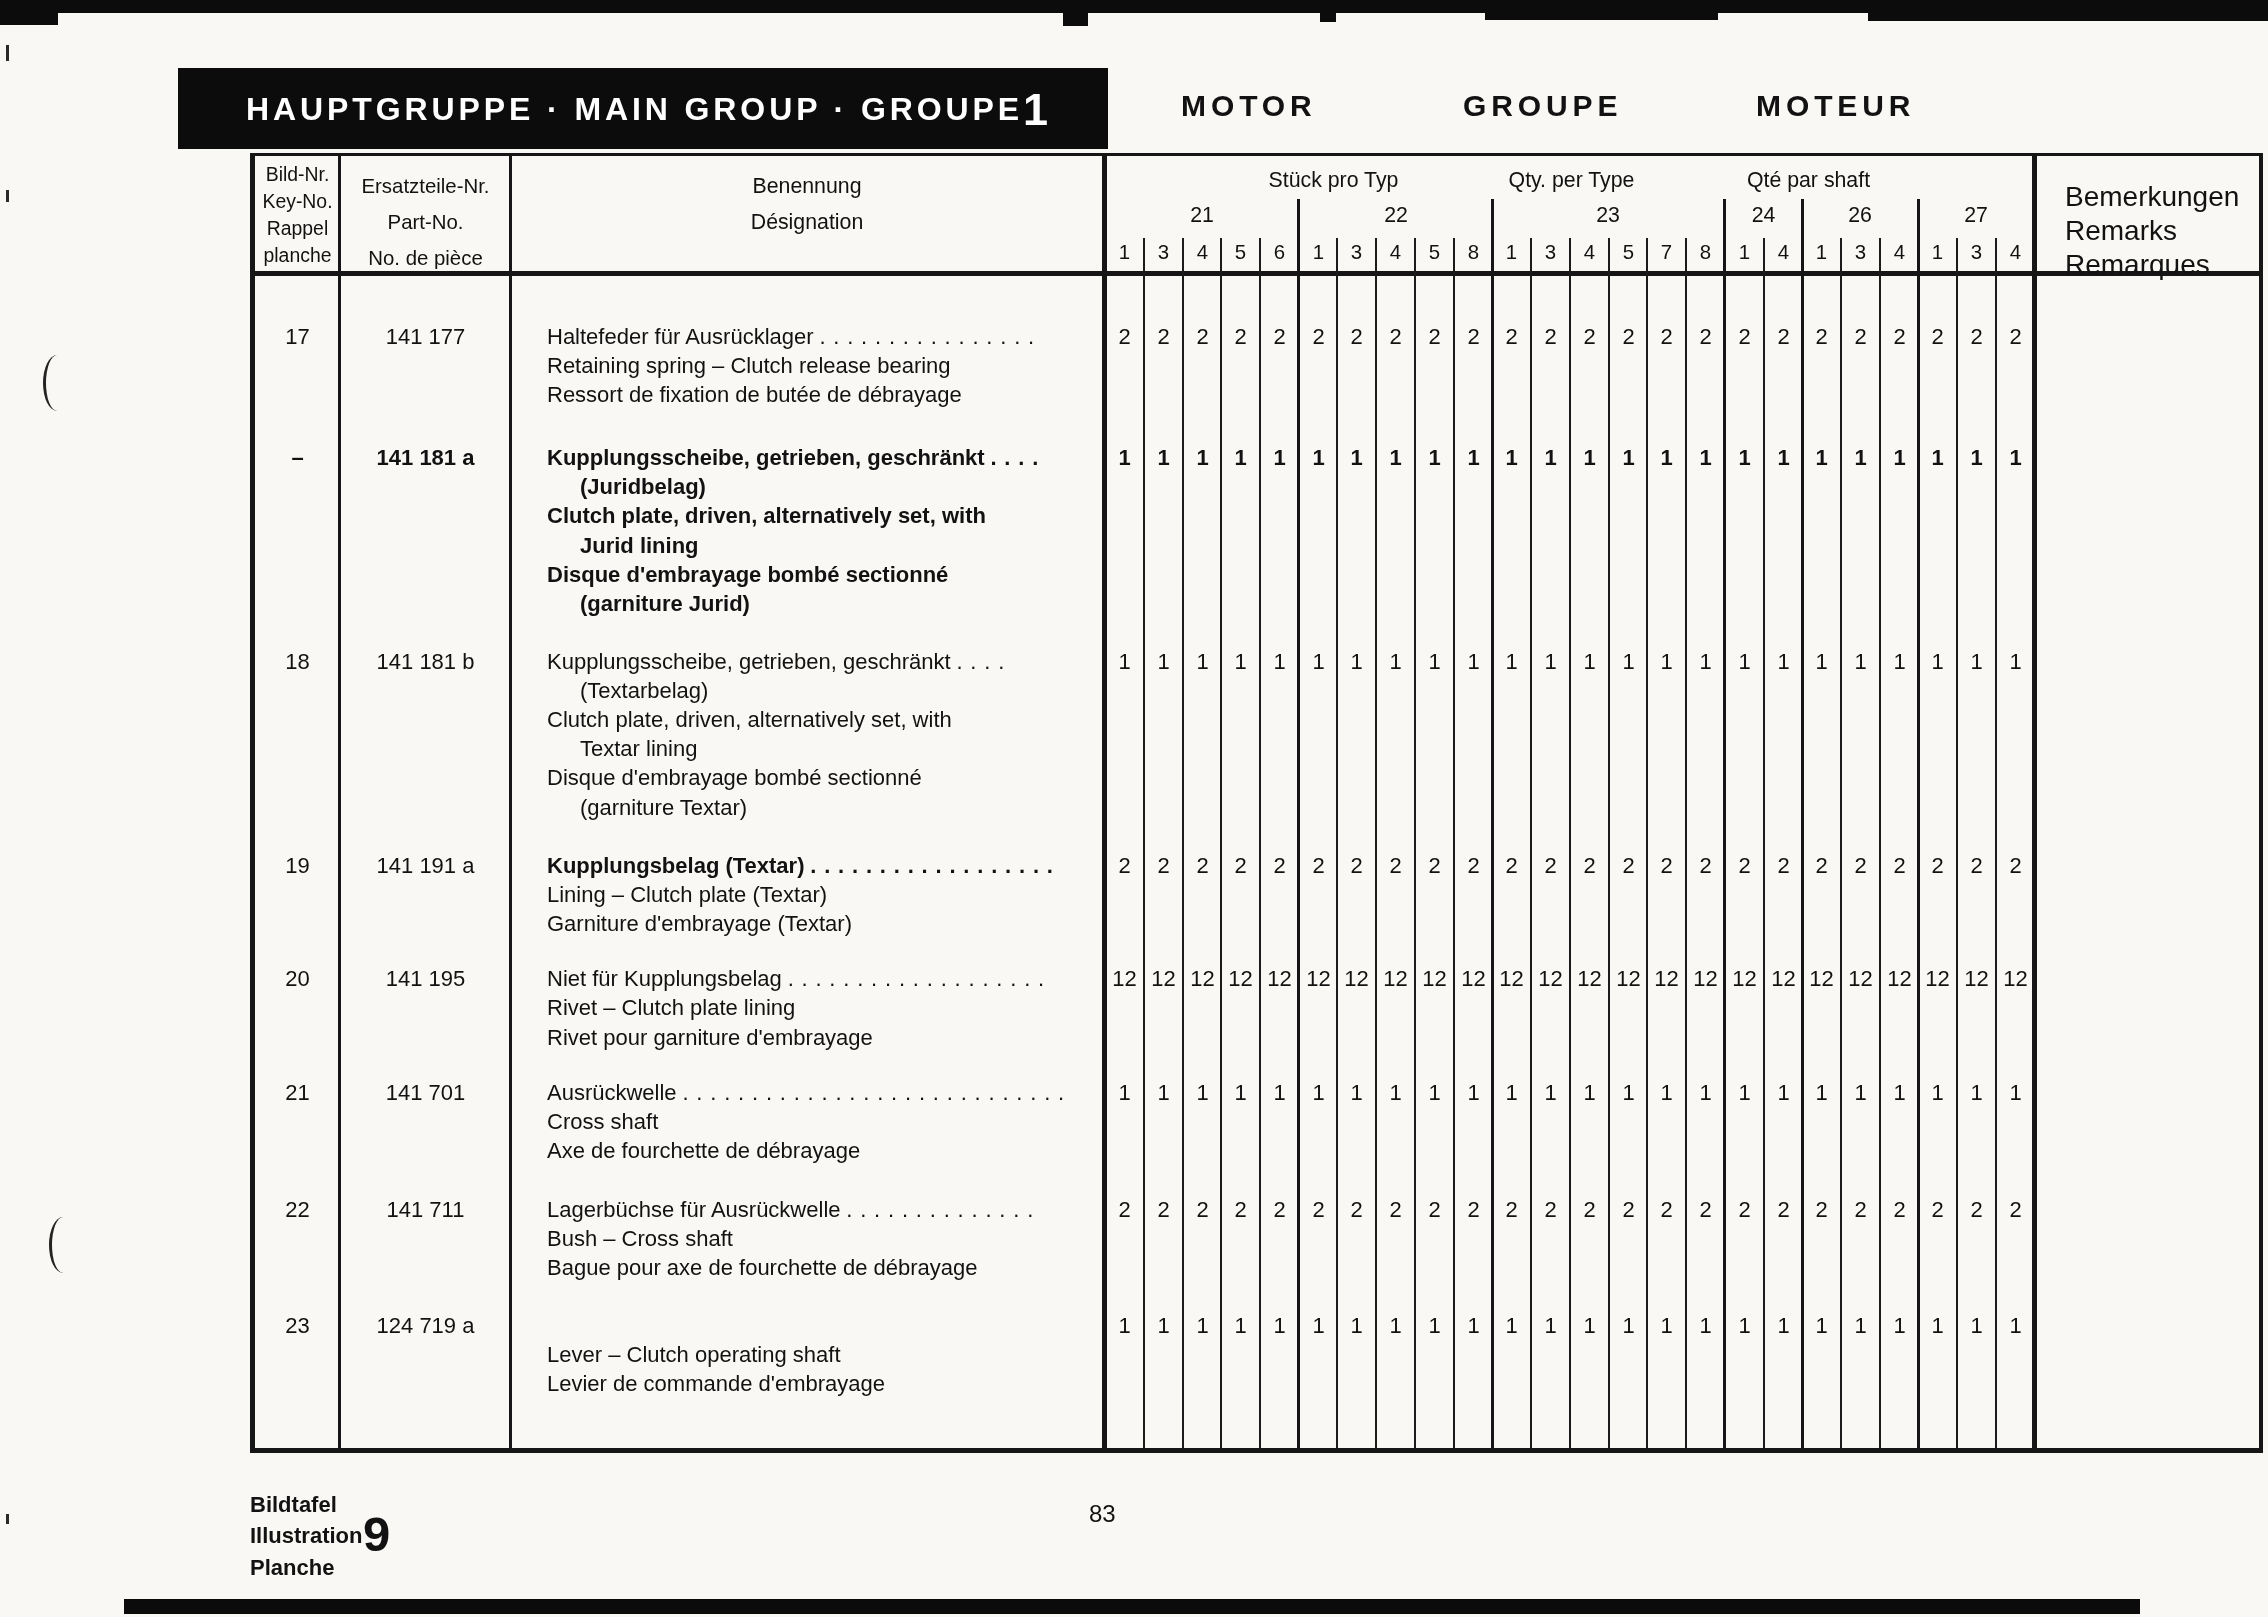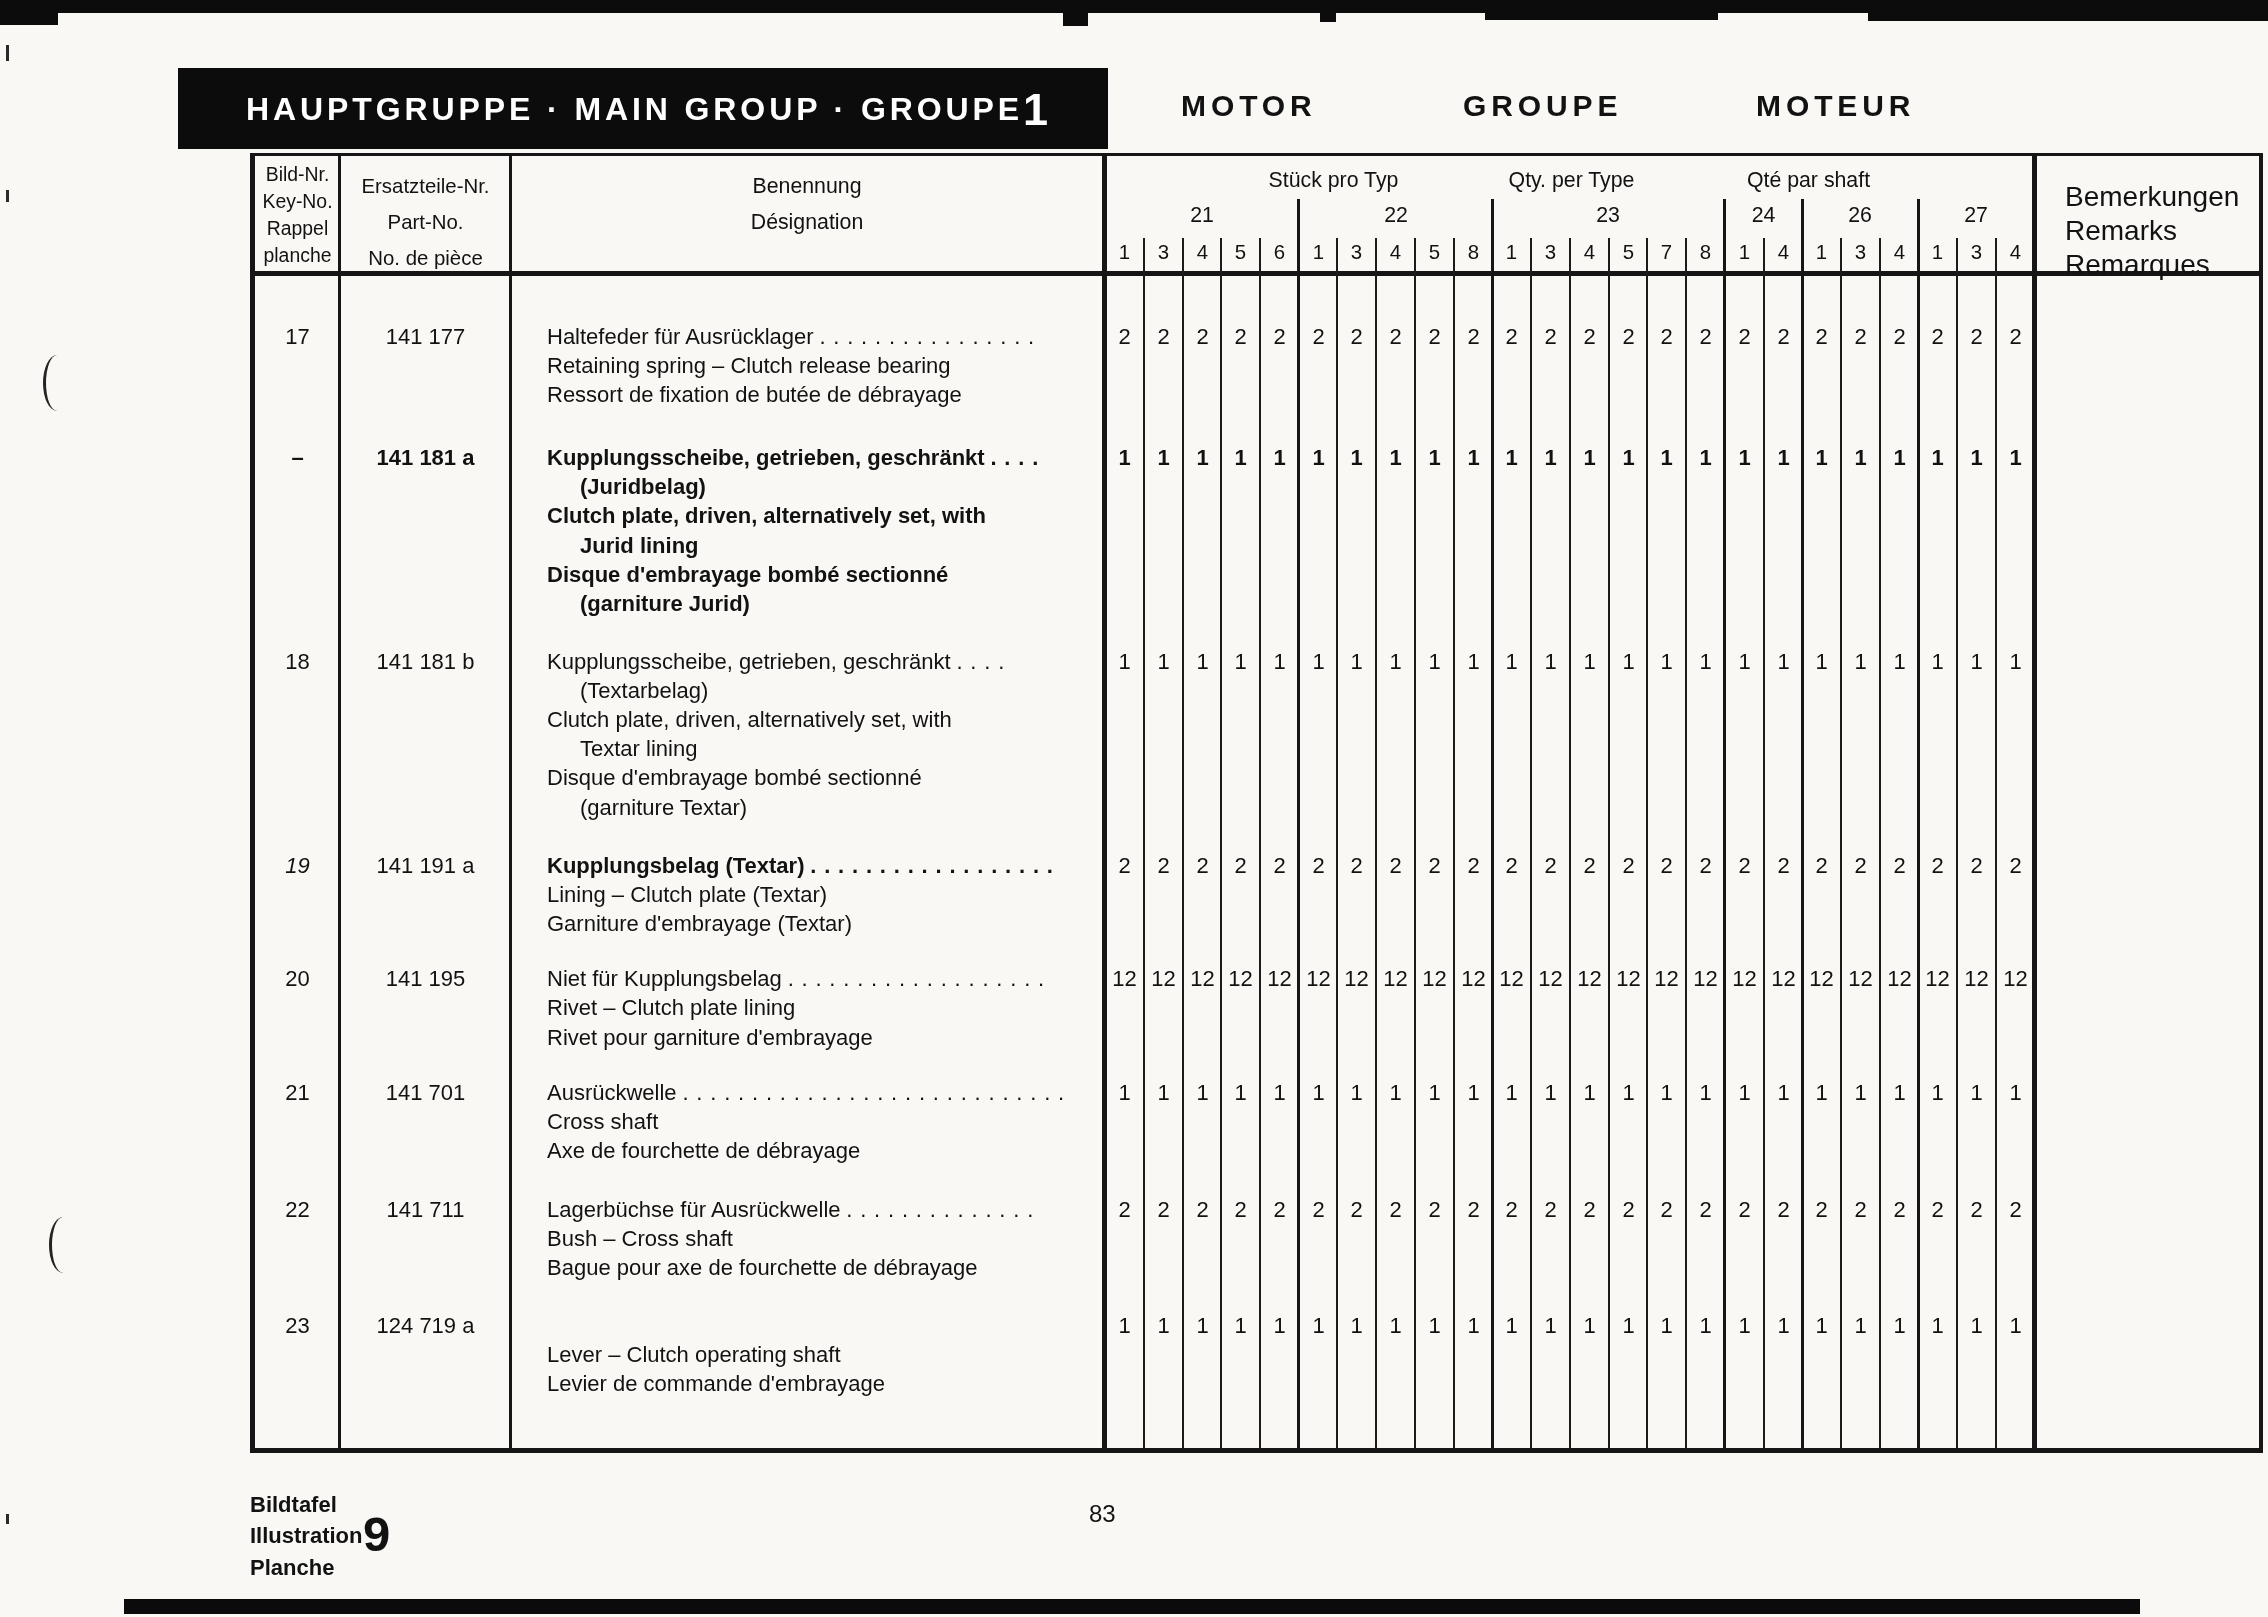--- a/index.html
+++ b/index.html
@@ -254,21 +254,21 @@
         <div class="cellc" style="left: 1392px; width: 39px; top: 491px;">1</div>
         <div class="cellc" style="left: 1431px; width: 39px; top: 491px;">1</div>
         <div class="cellc" style="left: 1470px; width: 39px; top: 491px;">1</div>
         <div class="cellc" style="left: 1509px; width: 39px; top: 491px;">1</div>
         <div class="cellc" style="left: 1547px; width: 39px; top: 491px;">1</div>
         <div class="cellc" style="left: 1586px; width: 39px; top: 491px;">1</div>
         <div class="cellc" style="left: 1625px; width: 39px; top: 491px;">1</div>
         <div class="cellc" style="left: 1663px; width: 39px; top: 491px;">1</div>
         <div class="cellc" style="left: 1702px; width: 39px; top: 491px;">1</div>
         <div class="cellc" style="left: 1741px; width: 39px; top: 491px;">1</div>
-        <div class="cellc" style="left: 0px; width: 85px; top: 695px; font-style: italic;">19</div>
+        <div class="cellc" style="left: 0px; width: 85px; top: 695px;">19</div>
         <div class="cellc" style="left: 85px; width: 171px; top: 695px;">141 191 a</div>
         <div class="dl" style="left: 292px; top: 695px; font-weight: bold;"><span>Kupplungsbelag  (Textar)</span><span class="leader">..................</span></div>
         <div class="dl" style="left: 292px; top: 724px;"><span>Lining – Clutch plate (Textar)</span></div>
         <div class="dl" style="left: 292px; top: 753px;"><span>Garniture d'embrayage (Textar)</span></div>
         <div class="cellc" style="left: 850px; width: 39px; top: 695px;">2</div>
         <div class="cellc" style="left: 889px; width: 39px; top: 695px;">2</div>
         <div class="cellc" style="left: 928px; width: 39px; top: 695px;">2</div>
         <div class="cellc" style="left: 966px; width: 39px; top: 695px;">2</div>
         <div class="cellc" style="left: 1005px; width: 39px; top: 695px;">2</div>
         <div class="cellc" style="left: 1044px; width: 39px; top: 695px;">2</div>

